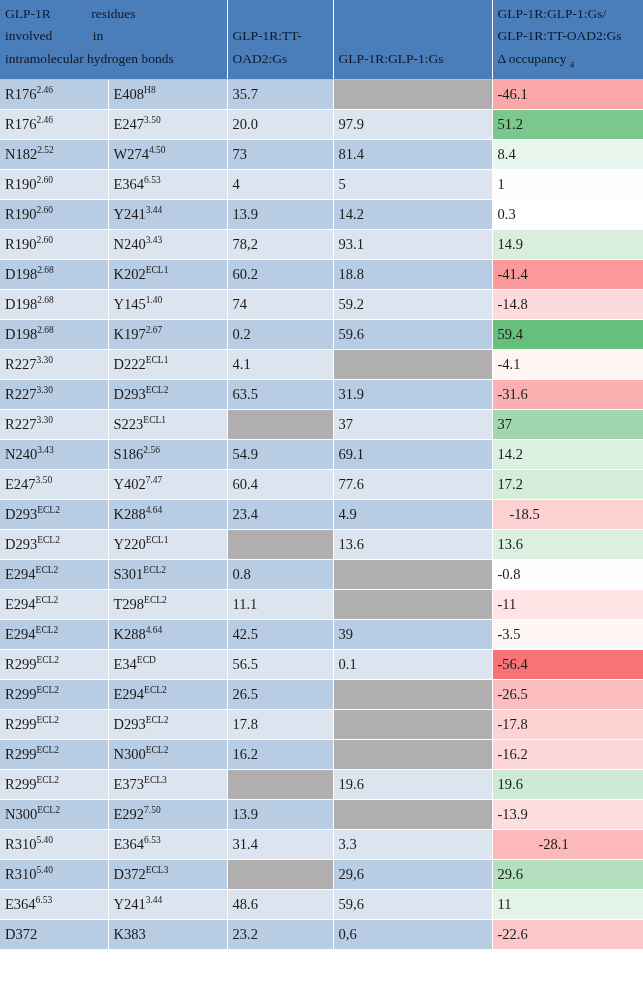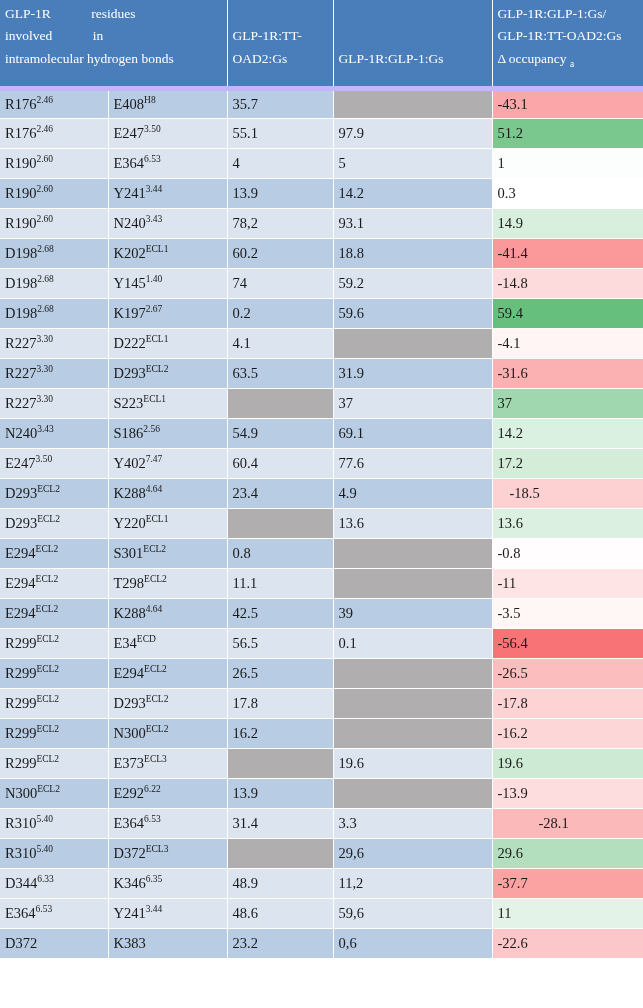--- a/index.html
+++ b/index.html
@@ -13,30 +13,30 @@
     table-layout:fixed;
   }
   #tbl col.c0{width:108px;}
   #tbl col.c1{width:119px;}
   #tbl col.c2{width:106px;}
   #tbl col.c3{width:159px;}
   #tbl col.c4{width:151px;}
 
   thead th{
     background:#4a7ebb;
-    color:#ffffff;
+    color:#0f172a;
     font-weight:normal;
     font-size:13.5px;
     text-align:left;
     vertical-align:bottom;
-    padding:3px 4px 16px 5px;
+    padding:3px 4px 9px 5px;
     height:68px;
     box-sizing:border-box;
     border-left:1px solid #ffffff;
-    border-bottom:5px solid #c4b5fd;
+    border-bottom:1px solid #c4b5fd;
     line-height:1.65;
   }
   thead th.first{border-left:none;text-align:justify;text-align-last:justify;}
   thead th.first span.l2{display:block;text-align:left;text-align-last:left;}
   thead th .hl{display:block;}
   thead th .slashline{display:block;text-align:justify;text-align-last:justify;}
 
   tbody td{
     font-size:14.5px;
     color:#1a1a1a;
@@ -86,28 +86,35 @@
         <span class="hl"><span>Δ occupancy</span> <sub>a</sub></span>
       </th>
     </tr>
   </thead>
   <tbody id="tbody">
       <tr class="even">
         <td class="c0">R176<sup>2.46</sup></td>
         <td class="c1">E408<sup>H8</sup></td>
         <td class="c2">35.7</td>
         <td class="c3 na"></td>
-        <td class="c4" style="background:rgb(251,166,168) !important;">-43.1</td>
+        <td class="c4" style="background:rgb(251,166,168) !important;">-46.1</td>
       </tr>
       <tr class="odd">
         <td class="c0">R176<sup>2.46</sup></td>
         <td class="c1">E247<sup>3.50</sup></td>
-        <td class="c2">55.1</td>
+        <td class="c2">20.0</td>
         <td class="c3">97.9</td>
         <td class="c4" style="background:rgb(123,200,143) !important;">51.2</td>
+      </tr>
+      <tr class="even">
+        <td class="c0">N182<sup>2.52</sup></td>
+        <td class="c1">W274<sup>4.50</sup></td>
+        <td class="c2">73</td>
+        <td class="c3">81.4</td>
+        <td class="c4" style="background:rgb(233,246,237) !important;">8.4</td>
       </tr>
       <tr class="odd">
         <td class="c0">R190<sup>2.60</sup></td>
         <td class="c1">E364<sup>6.53</sup></td>
         <td class="c2">4</td>
         <td class="c3">5</td>
         <td class="c4" style="background:rgb(252,254,253) !important;">1</td>
       </tr>
       <tr class="even">
         <td class="c0">R190<sup>2.60</sup></td>
@@ -244,47 +251,40 @@
       </tr>
       <tr class="odd">
         <td class="c0">R299<sup>ECL2</sup></td>
         <td class="c1">E373<sup>ECL3</sup></td>
         <td class="c2 na"></td>
         <td class="c3">19.6</td>
         <td class="c4" style="background:rgb(204,234,212) !important;">19.6</td>
       </tr>
       <tr class="even">
         <td class="c0">N300<sup>ECL2</sup></td>
-        <td class="c1">E292<sup>6.22</sup></td>
+        <td class="c1">E292<sup>7.50</sup></td>
         <td class="c2">13.9</td>
         <td class="c3 na"></td>
         <td class="c4" style="background:rgb(253,221,221) !important;margin-top:22px;">-13.9</td>
       </tr>
       <tr class="odd">
         <td class="c0">R310<sup>5.40</sup></td>
         <td class="c1">E364<sup>6.53</sup></td>
         <td class="c2">31.4</td>
         <td class="c3">3.3</td>
         <td class="c4" style="background:rgb(252,185,186) !important;padding-left:46px;">-28.1</td>
       </tr>
       <tr class="even">
         <td class="c0">R310<sup>5.40</sup></td>
         <td class="c1">D372<sup>ECL3</sup></td>
         <td class="c2 na"></td>
         <td class="c3">29,6</td>
         <td class="c4" style="background:rgb(179,223,190) !important;">29.6</td>
       </tr>
       <tr class="odd">
-        <td class="c0">D344<sup>6.33</sup></td>
-        <td class="c1">K346<sup>6.35</sup></td>
-        <td class="c2">48.9</td>
-        <td class="c3">11,2</td>
-        <td class="c4" style="background:rgb(251,162,163) !important;">-37.7</td>
-      </tr>
-      <tr class="odd">
         <td class="c0">E364<sup>6.53</sup></td>
         <td class="c1">Y241<sup>3.44</sup></td>
         <td class="c2">48.6</td>
         <td class="c3">59,6</td>
         <td class="c4" style="background:rgb(227,243,231) !important;font-family:Liberation Serif, serif;">11</td>
       </tr>
       <tr class="even">
         <td class="c0">D372</td>
         <td class="c1">K383</td>
         <td class="c2">23.2</td>

